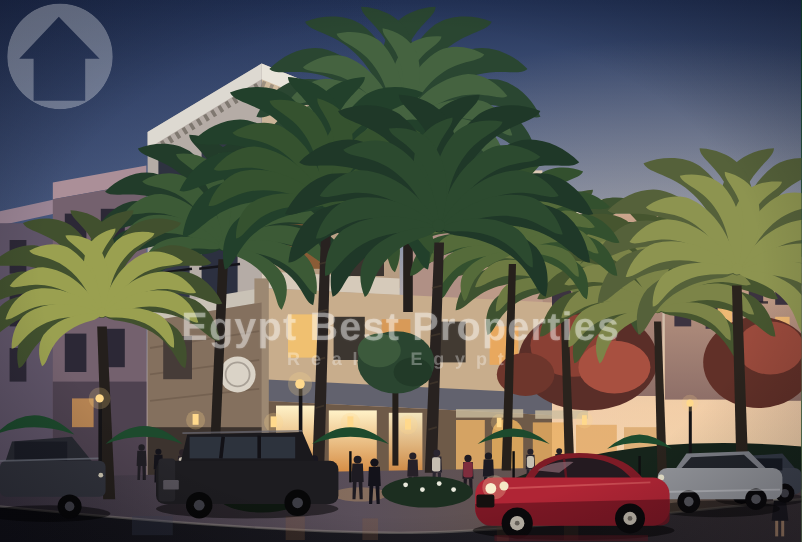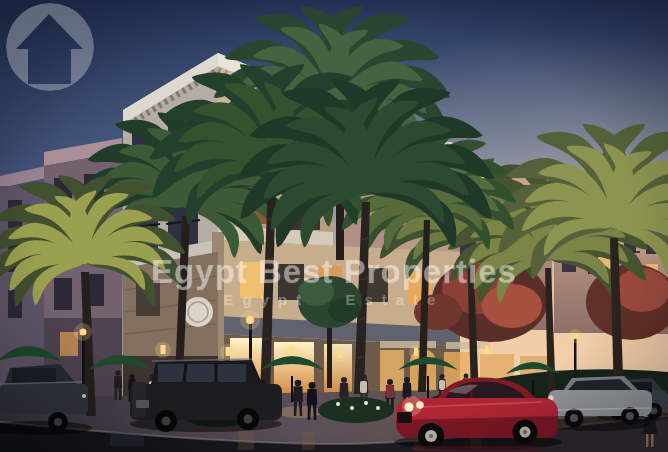--- a/index.html
+++ b/index.html
@@ -571,15 +571,15 @@
   <svg class="wm-logo" width="100" height="100" viewBox="0 0 100 100">
     <defs>
       <mask id="houseMask">
         <circle cx="50" cy="47" r="44" fill="#fff"></circle>
         <path d="M49,14 L16,49 L28,49 L28,84 L71,84 L71,49 L83,49 Z" fill="#000"></path>
       </mask>
     </defs>
     <circle cx="50" cy="47" r="44" fill="rgba(255,255,255,0.30)" mask="url(#houseMask)"></circle>
   </svg>
   <div class="wm-title">Egypt Best Properties</div>
-  <div class="wm-sub">Egypt Estate</div>
+  <div class="wm-sub">Real Egypt</div>
 </div>
 </div>
 
 </body></html>

